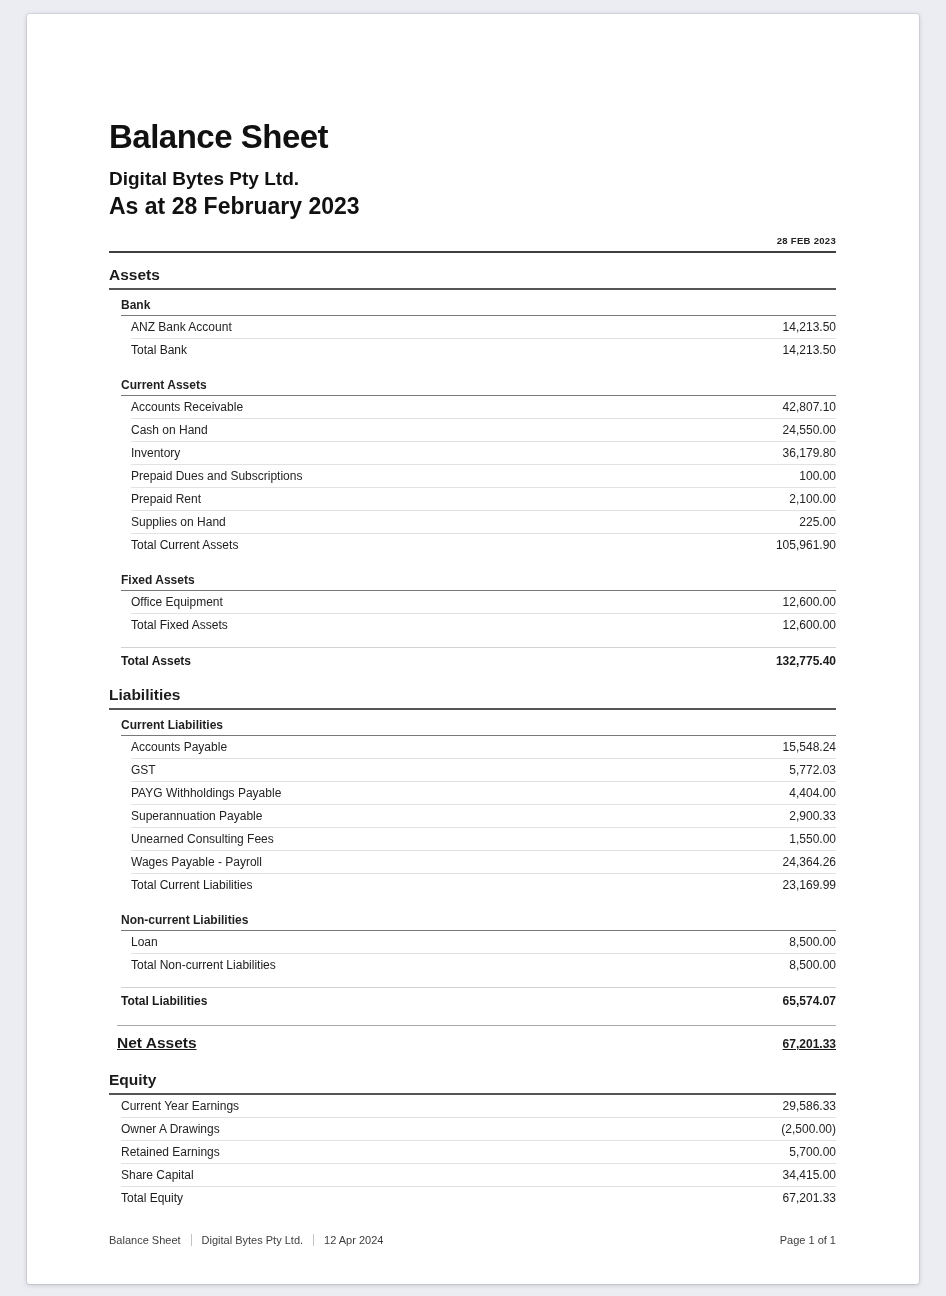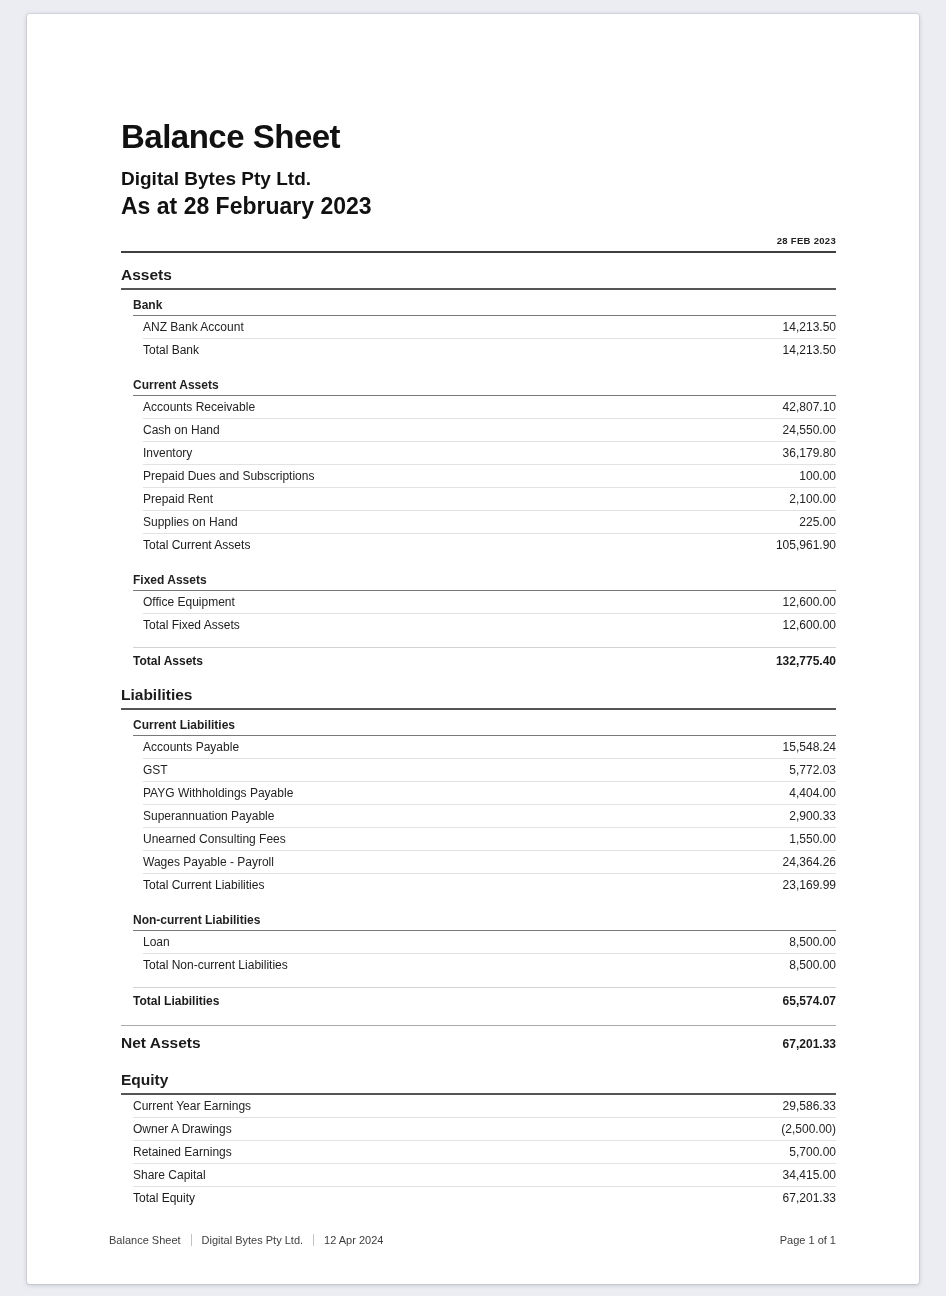--- a/index.html
+++ b/index.html
@@ -14,21 +14,20 @@
   }
   .page {
     position: absolute;
     left: 27px;
     top: 14px;
     width: 892px;
     height: 1270px;
     background: #ffffff;
     border-radius: 3px;
     box-shadow: 0 0 0 1px rgba(40,42,60,0.07), 0 1px 5px rgba(40,42,60,0.22);
-    padding-left: 12px;
   }
   .content {
     padding: 0 83px 0 82px;
     color: #1f1f1f;
   }
   .title {
     padding-top: 106px;
     font-size: 33px;
     font-weight: bold;
     letter-spacing: -0.5px;
@@ -101,21 +100,21 @@
   }
   .row-netassets {
     margin-top: 12px;
     border-top: 1px solid #ababab;
     padding: 8px 0 6px 0;
     font-weight: bold;
     color: #1b1b1b;
   }
   .row-netassets .label { font-size: 15.5px; }
   .row-netassets .value { font-size: 12px; }
-  .ind-0 { margin-left: 0; }
+  .ind-0 { margin-left: 8px; text-decoration: underline; }
   .ind-1 { margin-left: 12px; }
   .ind-2 { margin-left: 22px; }
   .footer {
     position: absolute;
     left: 82px;
     right: 83px;
     bottom: 38px;
     display: flex;
     justify-content: space-between;
     align-items: center;

